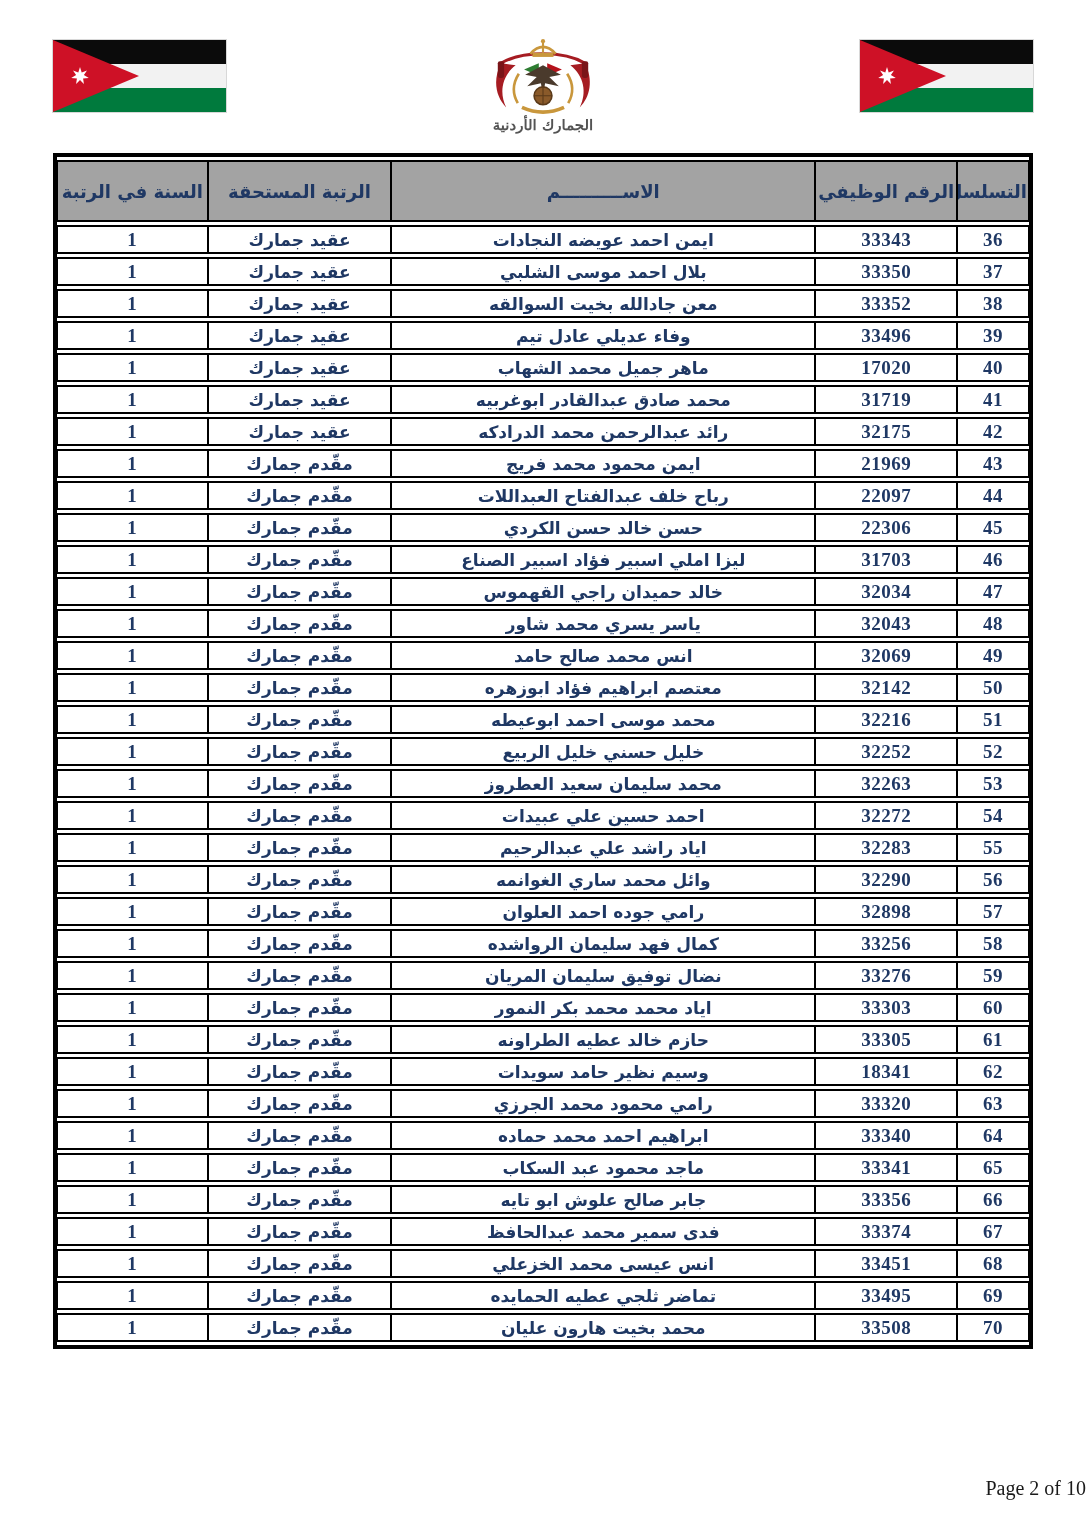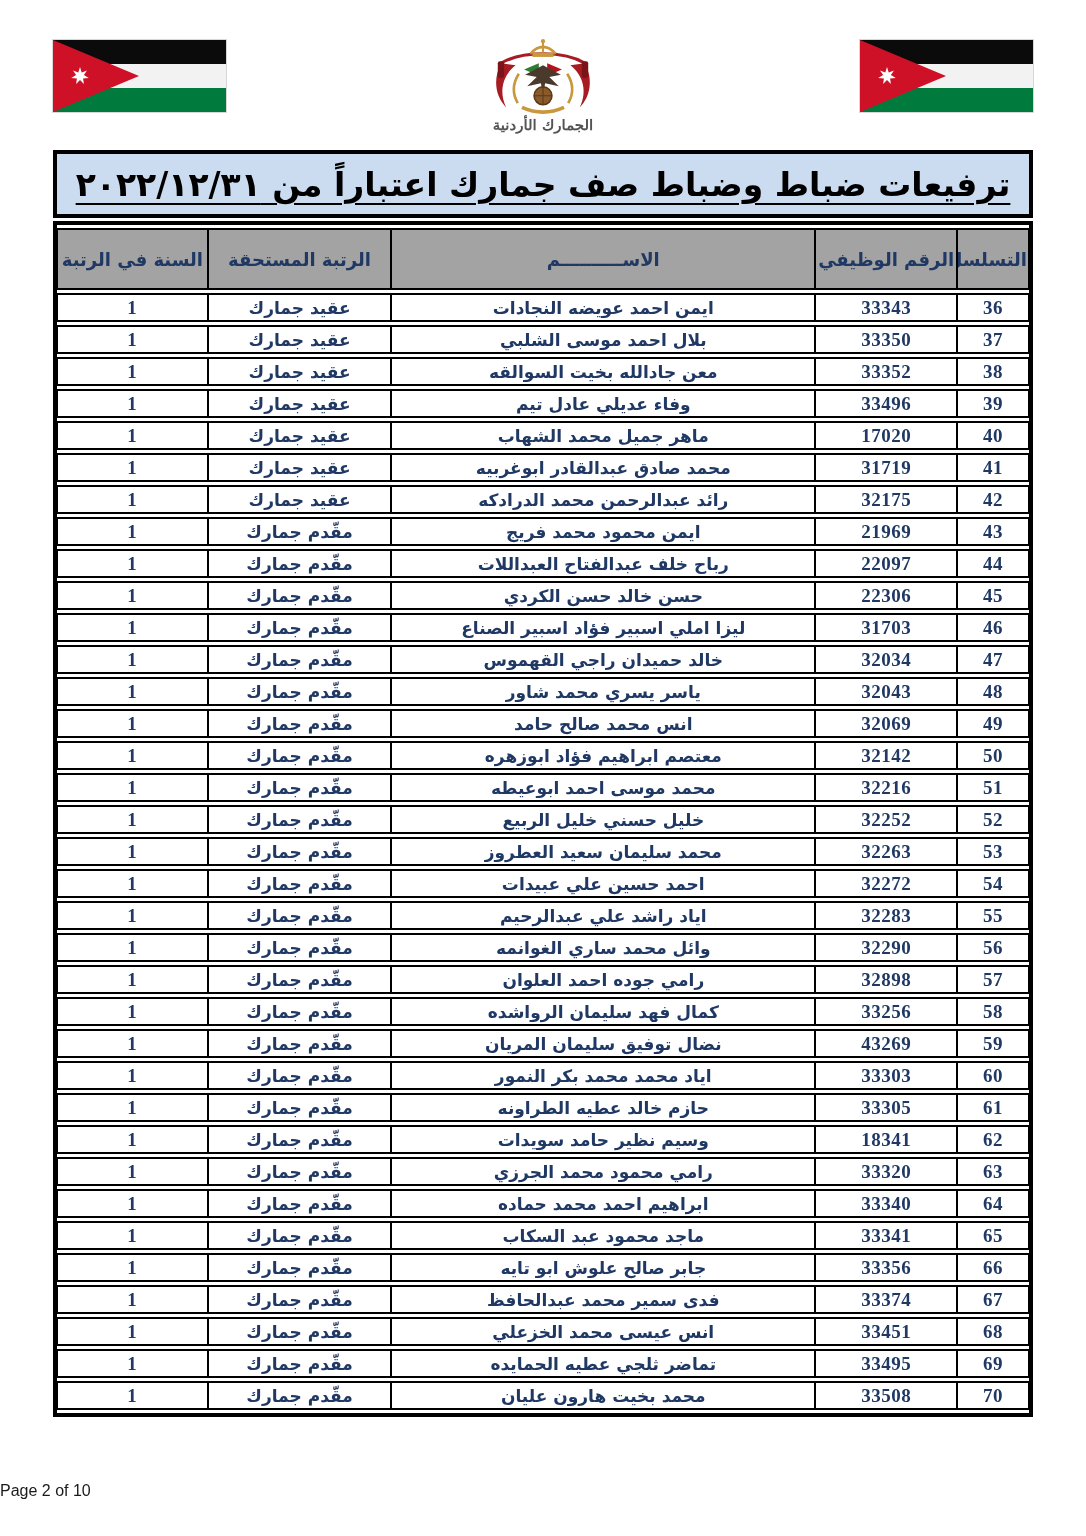--- a/index.html
+++ b/index.html
@@ -49,23 +49,23 @@
   td{background:#fff;height:25px;font-size:17px;padding:0 2px;}
   col.c-serial{width:7.4%;}
   col.c-jobno{width:14.6%;}
   col.c-name{width:43.6%;}
   col.c-rank{width:18.9%;}
   col.c-year{width:15.5%;}
   td.num{font-family:"Liberation Serif","DejaVu Serif",serif;font-size:19px;letter-spacing:.5px;}
 
   
   .footer{
-    position:absolute;left:0;bottom:36px;width:100%;text-align:left;
-    font-family:Liberation Sans, sans-serif;
-    font-size:16px;color:#1a1a1a;
+    position:absolute;left:0;bottom:36px;width:100%;text-align:right;
+    font-family:Liberation Serif, serif;
+    font-size:20px;color:#1a1a1a;
   }
 </style>
 </head>
 <body>
 
 <div class="page">
 
   <div class="doc-header">
 
     <div class="flag">
@@ -114,23 +114,20 @@
       <svg viewBox="0 0 173 72" width="173" height="72">
         <rect x="0" y="0" width="173" height="24" fill="#0b0b0b"></rect>
         <rect x="0" y="24" width="173" height="24" fill="#f2f2f2"></rect>
         <rect x="0" y="48" width="173" height="24" fill="#007a3d"></rect>
         <polygon points="0,0 86,36 0,72" fill="#ce1126"></polygon>
         <polygon fill="#ffffff" points="27,27 28.7,32.4 34,30.4 30.9,35.1 35.8,38 30.1,38.5 30.9,44.1 27,40 23.1,44.1 23.9,38.5 18.2,38 23.1,35.1 20,30.4 25.3,32.4"></polygon>
       </svg>
     </div>
   </div>
 
-  <div class="title-bar">
-    <span class="title-text">ترفيعات ضباط وضباط صف جمارك اعتباراً من ٢٠٢٢/١٢/٣١</span>
-  </div>
 
   <div class="table-outer">
     <table>
       <colgroup>
         <col class="c-serial">
           <col class="c-jobno">
           <col class="c-name">
           <col class="c-rank">
           <col class="c-year">
       </colgroup>
@@ -301,21 +298,21 @@
         </tr>
           <tr>
           <td class="num">58</td>
           <td class="num">33256</td>
           <td>كمال فهد سليمان الرواشده</td>
           <td>مقّدم جمارك</td>
           <td class="num">1</td>
         </tr>
           <tr>
           <td class="num">59</td>
-          <td class="num">43269</td>
+          <td class="num">33276</td>
           <td>نضال توفيق سليمان المريان</td>
           <td>مقّدم جمارك</td>
           <td class="num">1</td>
         </tr>
           <tr>
           <td class="num">60</td>
           <td class="num">33303</td>
           <td>اياد محمد محمد بكر النمور</td>
           <td>مقّدم جمارك</td>
           <td class="num">1</td>

